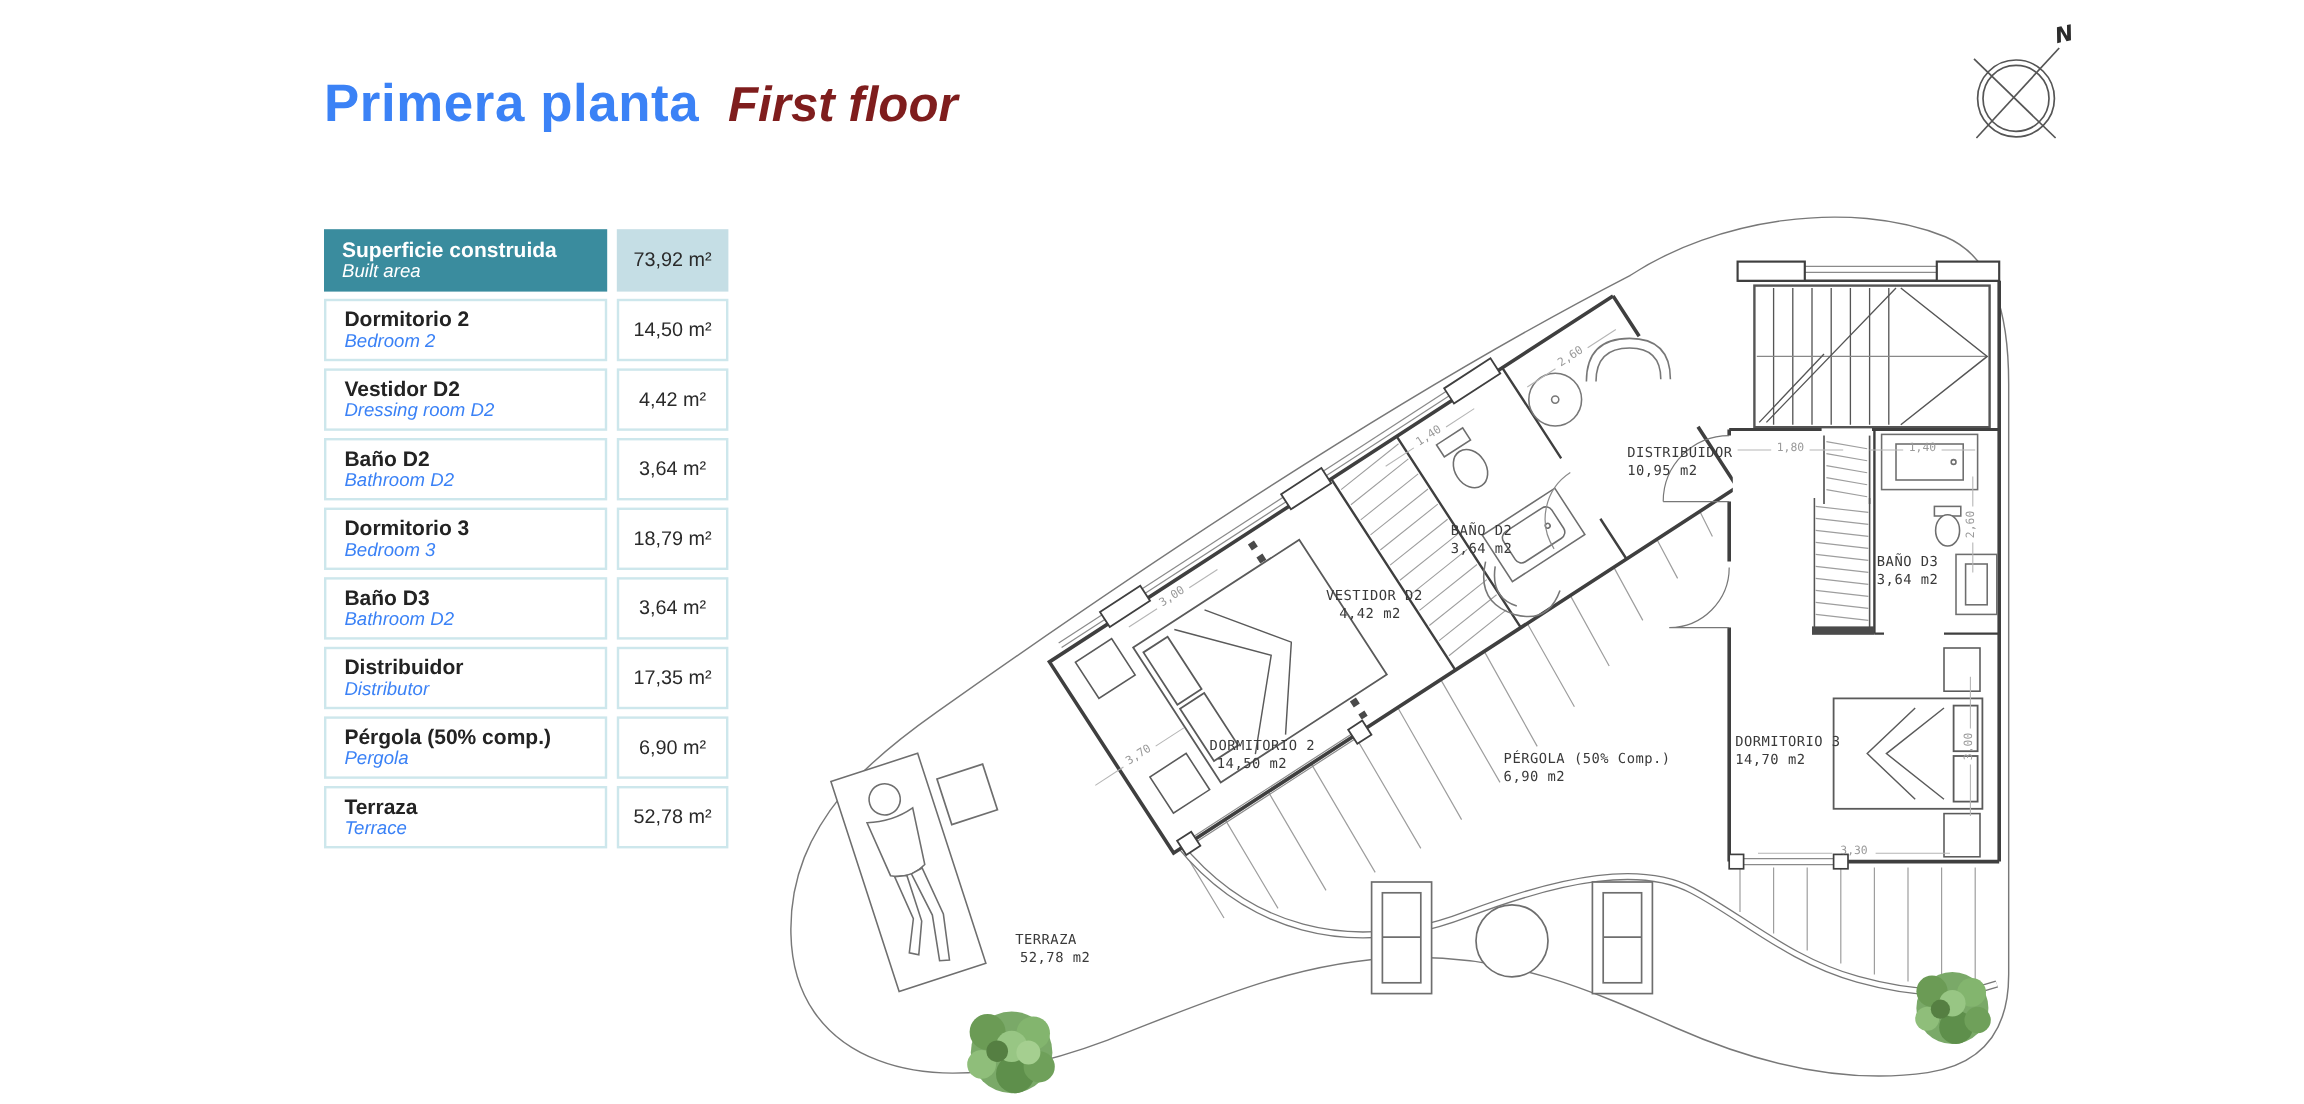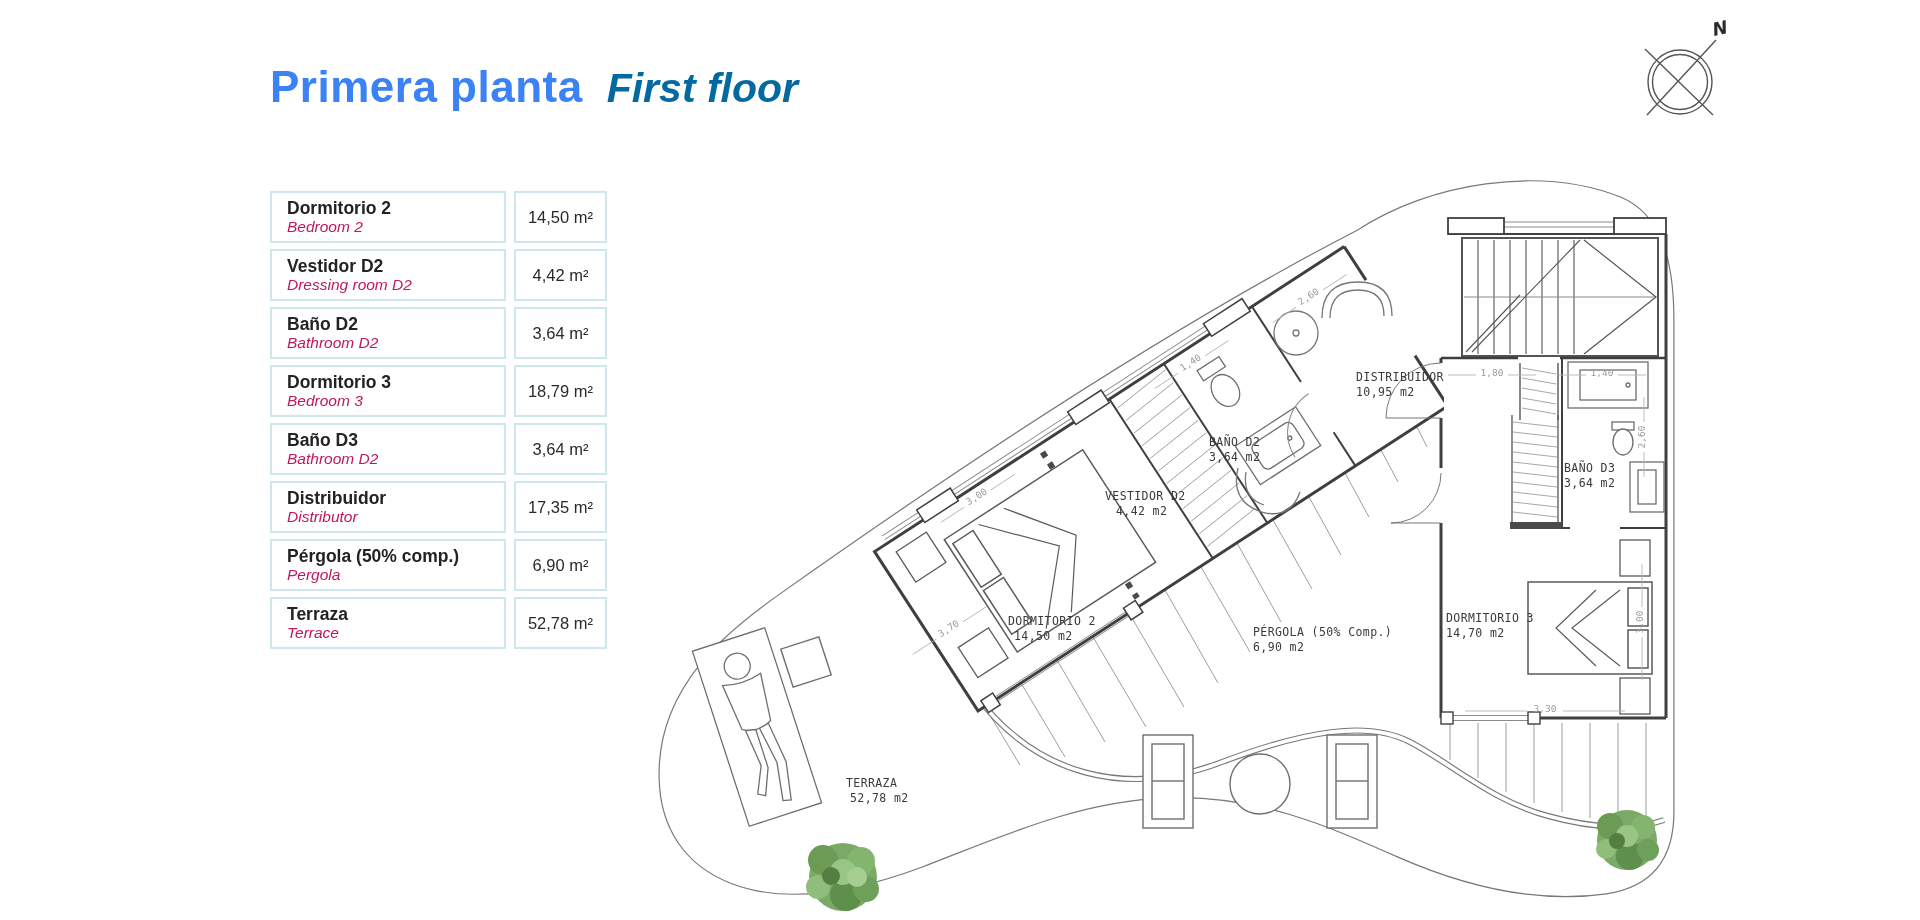--- a/index.html
+++ b/index.html
@@ -2,48 +2,57 @@
 <html><head>
 <meta charset="utf-8">
 <style>
   html,body{margin:0;padding:0;}
   body{
     width:1920px;height:920px;position:relative;background:#ffffff;
     font-family:"Liberation Sans", sans-serif;overflow:hidden;
   }
   .page-title{position:absolute;left:270px;top:62px;white-space:nowrap;}
   .page-title .es{font-size:44px;font-weight:bold;color:#3b82f6;letter-spacing:.5px;}
-  .page-title .en{font-size:41px;font-weight:bold;font-style:italic;color:#0369a1;margin-left:24px;}
+  .page-title .en{font-size:41px;font-weight:bold;font-style:italic;color:#7f1d1d;margin-left:24px;}
 
   .areas-table{position:absolute;left:270px;top:191px;width:340px;}
   .t-row{display:flex;margin-bottom:6px;height:52px;}
   .cell{box-sizing:border-box;display:flex;flex-direction:column;justify-content:center;}
   .cell.label{width:236px;padding-left:15px;}
   .cell.value{width:93px;margin-left:8px;align-items:center;}
   .t-row.plain .cell{background:#ffffff;border:2px solid #cde7ec;}
   .t-row.head .cell.label{background:#3a8c9e;border:none;}
   .t-row.head .cell.value{background:#c5dee5;border:none;}
   .name-es{font-size:17.5px;font-weight:bold;color:#232323;line-height:1.15;}
-  .name-en{font-size:15.5px;font-style:italic;color:#be185d;line-height:1.15;}
+  .name-en{font-size:15.5px;font-style:italic;color:#3b82f6;line-height:1.15;}
   .t-row.head .name-es,.t-row.head .name-en{color:#ffffff;}
   .val{font-size:16.5px;color:#2a2a2a;}
 
   .plan-wrap{position:absolute;left:640px;top:0;width:1140px;height:920px;}
   svg text.room{font-family:"DejaVu Sans Mono", monospace;font-size:11.5px;fill:#3a3a3a;letter-spacing:.4px;}
   svg text.dim{font-family:"DejaVu Sans Mono", monospace;font-size:9.5px;fill:#9a9a9a;}
   svg text.north{font-family:"DejaVu Sans", sans-serif;font-size:18px;font-weight:bold;font-style:italic;fill:#2c2c2c;}
 </style>
 </head>
 <body>
 
 <div class="page-title">
   <span class="es">Primera planta</span><span class="en">First floor</span>
 </div>
 
 <div class="areas-table">
+  <div class="t-row head">
+    <div class="cell label">
+        <span class="name-es">Superficie construida</span>
+        <span class="name-en">Built area</span>
+      </div>
+    <div class="cell value">
+        <span class="val">73,92 m²</span>
+      </div>
+  </div>
   <div class="t-row plain">
     <div class="cell label">
         <span class="name-es">Dormitorio 2</span>
         <span class="name-en">Bedroom 2</span>
       </div>
     <div class="cell value">
         <span class="val">14,50 m²</span>
       </div>
   </div>
   <div class="t-row plain">

